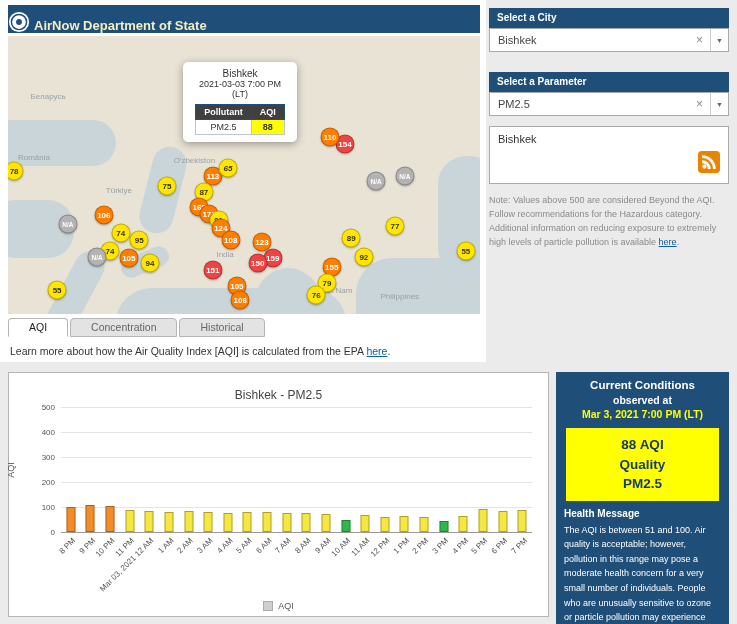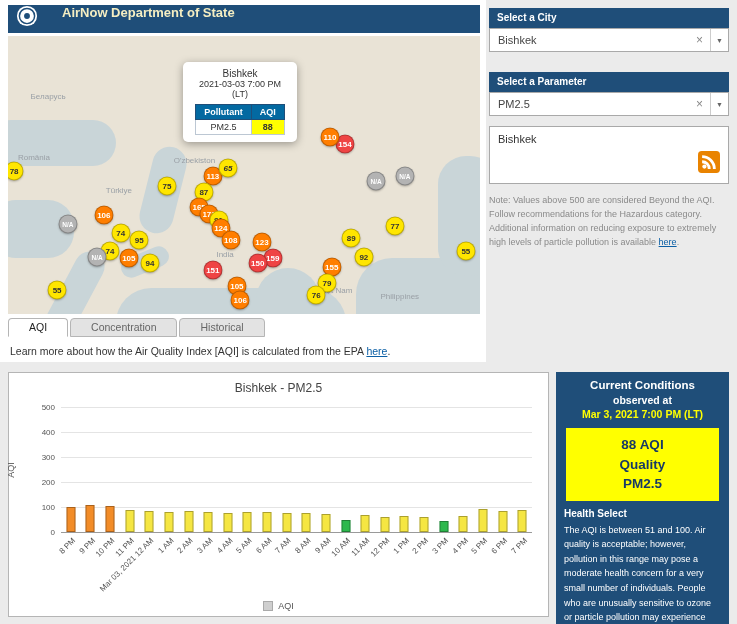--- a/index.html
+++ b/index.html
@@ -8,21 +8,21 @@
     position: relative;
     background: #ebebeb;
     font-family: "Liberation Sans", sans-serif;
     overflow: hidden;
   }
   .white-card { position:absolute; left:0; top:0; width:486px; height:362px; background:#fff; }
 
   
   .app-header {
     position:absolute; left:8px; top:5px; width:472px; height:28px;
-    background:#1f4e79; display:flex; align-items:flex-start; gap:24px; padding-left:8px;
+    background:#1f4e79; display:flex; align-items:flex-end; gap:4px; 
   }
   .app-title { color:#f5eec2; font-size:13px; font-weight:bold; }
   .seal { display:flex; }
 
   
   .map {
     position:absolute; left:8px; top:36px; width:472px; height:278px;
     background:#e9e3d6; overflow:hidden; cursor:grab;
   }
   .water { position:absolute; background:#c9d5d8; }
@@ -49,21 +49,21 @@
   }
   .map-popup {
     position:absolute; left:175px; top:26px; width:114px; z-index:20;
     background:#fff; border-radius:5px; box-shadow:0 2px 8px rgba(0,0,0,.35);
     padding:6px 5px 7px; text-align:center;
   }
   .popup-city { font-size:10px; color:#333; }
   .popup-dt, .popup-lt { font-size:9px; color:#333; }
   .popup-table { margin:5px auto 0; border-collapse:collapse; font-size:9px; }
   .popup-table th {
-    background:#0369a1; color:#fff; font-weight:bold; padding:2px 8px;
+    background:#404040; color:#fff; font-weight:bold; padding:2px 8px;
     border:1px solid #1f4e79;
   }
   .popup-table td { padding:2px 8px; border:1px solid #bcc7d3; color:#333; }
   .popup-aqi-cell { background:#ffff00; font-weight:bold; }
 
   
   .tabs { position:absolute; left:8px; top:318px; display:flex; gap:2px; }
   .tab {
     height:19px; line-height:17px; padding:0 20px; font-size:10.5px; color:#666;
     background:#e3e3e3; border:1px solid #b5b5b5; border-radius:4px 4px 0 0; cursor:pointer;
@@ -101,21 +101,21 @@
   .side-note {
     position:absolute; left:489px; top:194px; width:238px;
     font-size:9px; color:#8a8a8a; line-height:1.55;
   }
 
   
   .chart-card {
     position:absolute; left:8px; top:372px; width:541px; height:245px;
     background:#fff; border:1px solid #b5b5b5;
   }
-  .chart-title { text-align:center; margin-top:8px; font-size:12px; color:#444; }
+  .chart-title { text-align:center; margin-top:15px; font-size:12px; color:#444; }
   .y-axis-title {
     position:absolute; left:-6px; top:92px; transform:rotate(-90deg);
     font-size:9px; color:#555;
   }
   .plot { position:absolute; left:52px; top:34px; width:471px; height:125px; }
   .gridline { position:absolute; left:0; right:0; border-top:1px solid #e4e4e4; }
   .gridline.zero { border-top:1px solid #9a9a9a; }
   .ytick { position:absolute; left:-34px; width:28px; text-align:right; font-size:8px; color:#555; }
   .bars { position:absolute; inset:0; display:flex; }
   .slot { position:relative; flex:1; height:100%; }
@@ -406,15 +406,15 @@
 
 <div class="conditions">
   <div class="cc-title">Current Conditions</div>
   <div class="cc-observed">observed at</div>
   <div class="cc-date">Mar 3, 2021 7:00 PM (LT)</div>
   <div class="cc-aqibox">
     <div>88 AQI</div>
     <div>Quality</div>
     <div>PM2.5</div>
   </div>
-  <div class="cc-health-header">Health Select</div>
+  <div class="cc-health-header">Health Message</div>
   <div class="cc-health">The AQI is between 51 and 100. Air quality is acceptable; however, pollution in this range may pose a moderate health concern for a very small number of individuals. People who are unusually sensitive to ozone or particle pollution may experience respiratory symptoms.</div>
 </div>
 
 </body></html>

